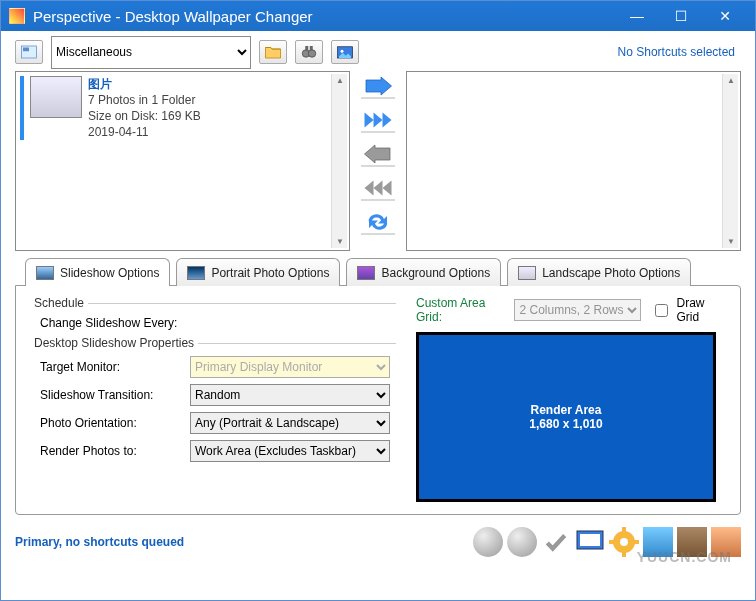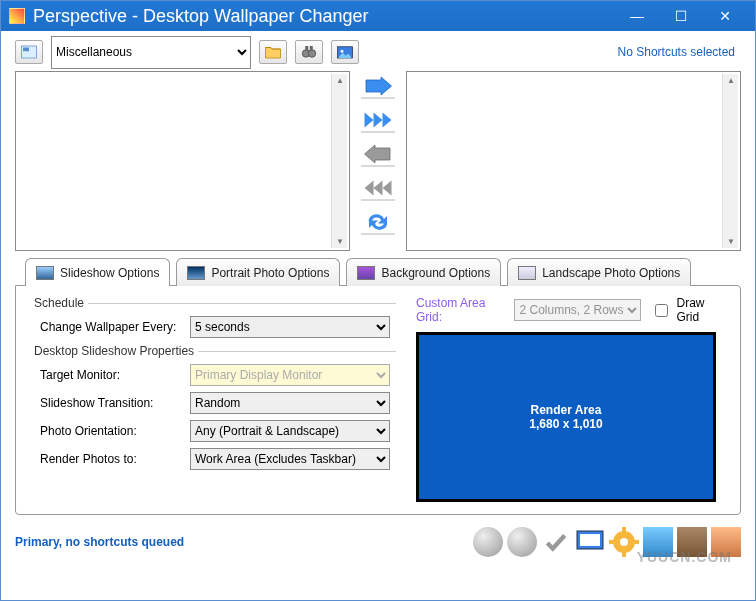--- a/index.html
+++ b/index.html
@@ -1,19 +1,19 @@
 <!DOCTYPE html>
 <html><head>
 <meta charset="utf-8">
 <style>
 * { box-sizing: border-box; margin: 0; padding: 0; }
 body { font-family: "Microsoft YaHei", Tahoma, Arial, sans-serif; font-size: 12px; background: #fff; width: 756px; height: 601px; overflow: hidden; border: 1px solid #5a8ed0; }
 .titlebar { height: 30px; background: linear-gradient(#2178d6, #1e6fc7); display: flex; align-items: center; padding: 0 8px; color: #fff; }
 .titlebar .app-icon { width: 16px; height: 16px; background: linear-gradient(45deg,#ff4,#f44); margin-right: 8px; border:1px solid rgba(255,255,255,.4);}
-.titlebar .title { flex: 1; font-size: 18px; }
+.titlebar .title { flex: 1; font-size: 15px; }
 .titlebar .winbtn { width: 44px; height: 22px; display: flex; align-items: center; justify-content: center; color: #fff; font-size: 14px; }
 .toolbar { height: 36px; display: flex; align-items: center; padding: 6px 14px 0 14px; gap: 8px;}
 .tb-icon { width: 28px; height: 24px; border: 1px solid #aaa; border-radius: 2px; background: linear-gradient(#fdfdfd,#e6e6e6); display:flex;align-items:center;justify-content:center;}
 .tb-icon svg { width:18px; height:18px;}
 select.category { height: 33px; width: 200px; font-size: 12px; border: 1px solid #8a8a8a; background:#fff;}
 .right-status { margin-left: auto; color: #1560bd; font-weight: normal; padding-right: 6px;}
 .mid-area { display: flex; padding: 4px 14px 6px 14px; gap: 6px; height: 190px;}
 .panel { flex: 1; border: 1px solid #8a8a8a; background: #fff; position: relative;}
 .panel .scroll { position:absolute; right:2px; top:2px; bottom:2px; width:16px; background:#f1f1f1; border-left:1px solid #ddd;}
 .panel .scroll::before{content:"▲"; font-size:8px; color:#777; position:absolute; top:2px; left:4px;}
@@ -32,21 +32,21 @@
 .tab .tab-icon { width:18px; height:14px; border:1px solid #777; background:linear-gradient(#9cf,#369);}
 .tab-content { margin: 0 14px 8px 14px; border:1px solid #999; border-radius: 0 4px 4px 4px; padding: 10px 14px 12px 14px; background:#fff; min-height: 228px; display:flex; gap: 20px;}
 .left-col { flex: 1;}
 fieldset.sch-row { border:none; border-top:1px solid #ccc; padding:0; margin:0 0 6px 0;}
 fieldset.sch-row legend { padding:0 4px; color:#333;}
 .form-row { display:flex; align-items:center; margin: 6px 0;}
 .form-row label { width: 160px; text-align:left; padding-left: 10px;}
 .form-row select { flex:1; max-width:200px; height:22px; border:1px solid #8a8a8a; font-size:12px;}
 .right-col { width: 310px;}
 .grid-row { display:flex; align-items:center; gap:8px; margin-bottom:8px;}
-.grid-row label.lead { color:#8b5cf6;}
+.grid-row label.lead { color:#15803d;}
 .grid-row select { width:130px; height:22px; border:1px solid #8a8a8a; font-size:12px; background:#eee; color:#666;}
 .grid-row input[type=checkbox]{ margin-left:6px;}
 .render-box { border:3px solid #000; width: 300px; height: 170px; background:#0a5dc2; display:flex; flex-direction:column; align-items:center; justify-content:center; color:#fff; font-weight:bold;}
 .status-bar { display:flex; align-items:center; padding: 2px 14px 4px 14px; height: 40px;}
 .status-text { color:#1560bd; font-weight:bold; flex:1;}
 .tray { display:flex; align-items:center; gap:4px;}
 .tray .tbtn { width:30px; height:30px; border-radius:50%; display:flex;align-items:center;justify-content:center;}
 .tray .grey { background:radial-gradient(circle at 35% 30%, #eee, #999);}
 .tray .sq { width:30px; height:30px; }
 .watermark { position:absolute; right:24px; bottom:36px; font-size:14px; font-weight:bold; color:rgba(120,120,120,.5); letter-spacing:1px; font-family: Arial;}
@@ -91,20 +91,30 @@
         <rect x="2" y="5" width="20" height="15" fill="#3a7de0" stroke="#235"></rect>
         <circle cx="8" cy="11" r="2" fill="#fff"></circle>
         <path d="M4 18l5-5 4 4 3-3 4 4v2H4z" fill="#7cf"></path>
       </svg>
   </div>
   <div class="right-status">No Shortcuts selected</div>
 </div>
 
 <div class="mid-area">
   <div class="panel">
+    <div class="folder-item">
+      <div class="sel-bar"></div>
+      <div class="thumb"></div>
+      <div class="folder-meta">
+        <div class="fname">图片</div>
+        <div>7 Photos in 1 Folder</div>
+        <div>Size on Disk: 169 KB</div>
+        <div>2019-04-11</div>
+      </div>
+    </div>
     <div class="scroll"></div>
   </div>
 
   <div class="transfer-col">
     <div class="arrow-btn">
         <svg viewBox="0 0 40 24">
           <path d="M4 4 L24 4 L24 0 L38 12 L24 24 L24 20 L4 20 Z" fill="#3a8ef0" stroke="#1560bd"></path>
         </svg>
       </div>
     <div class="arrow-btn">
@@ -157,22 +167,21 @@
       <span>Landscape Photo Options</span>
     </div>
 </div>
 
 <div class="tab-content">
   <div class="left-col">
     <fieldset class="sch-row">
         <legend>Schedule</legend>
       </fieldset>
     <div class="form-row">
-      <label>Change Wallpaper Every:</label>
-      <select><option>5 seconds</option></select>
+      <label>Change Slideshow Every:</label>
     </div>
     <fieldset class="sch-row">
         <legend>Desktop Slideshow Properties</legend>
       </fieldset>
     <div class="form-row">
       <label>Target Monitor:</label>
       <select disabled="" style="background:#fef9c3;color:#888"><option>Primary Display Monitor</option></select>
     </div>
     <div class="form-row">
       <label>Slideshow Transition:</label>

